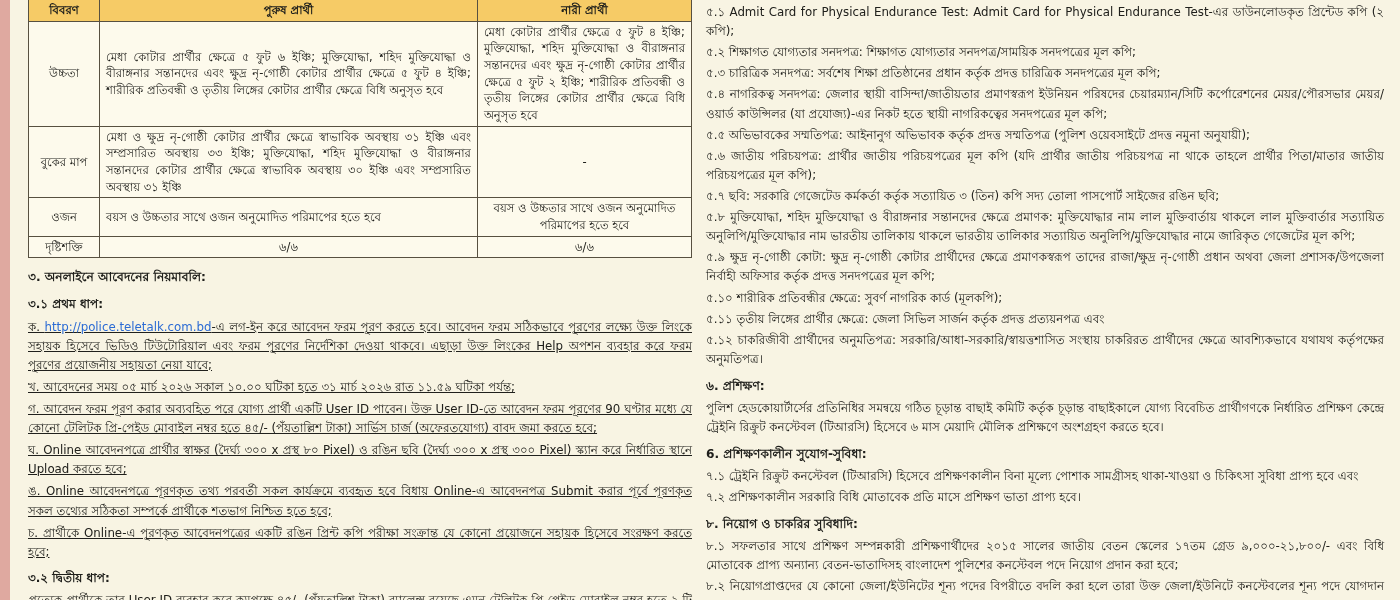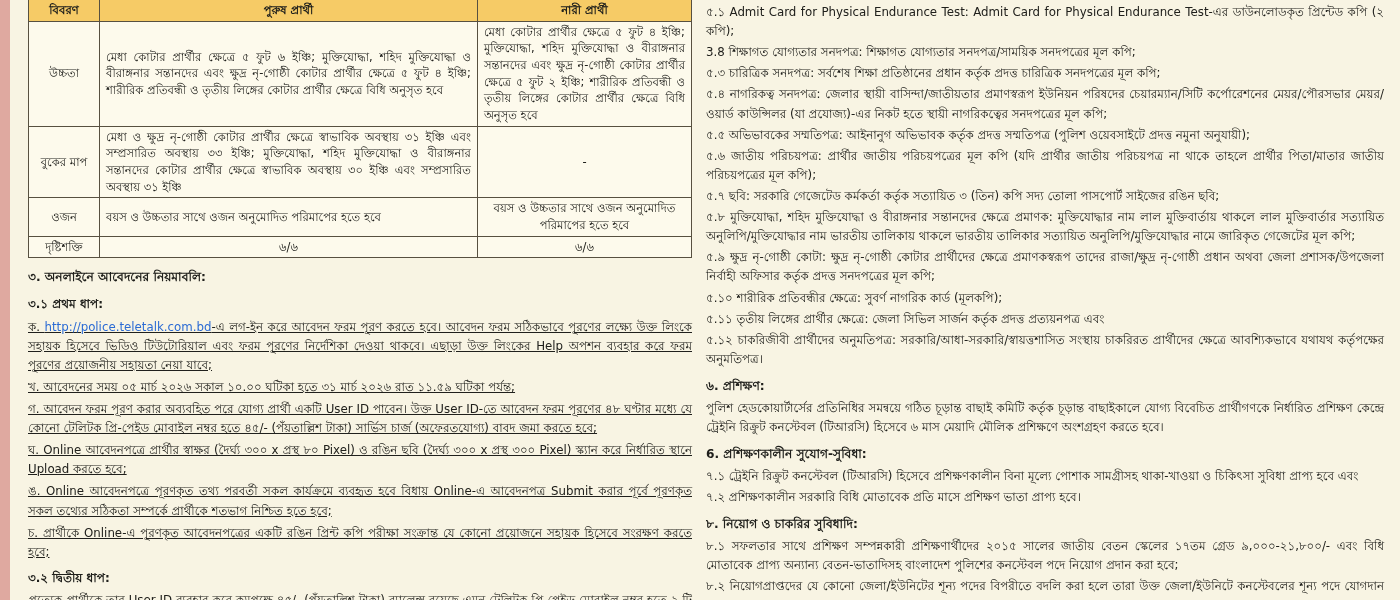--- a/index.html
+++ b/index.html
@@ -98,33 +98,33 @@
               <td class="val" style="text-align: center;">৬/৬</td>
             </tr>
           </tbody>
       </table>
     </div>
     <div id="left-blocks">
         <div class="blk h"><span>৩. অনলাইনে আবেদনের নিয়মাবলি:</span></div>
         <div class="blk h2"><span>৩.১ প্রথম ধাপ:</span></div>
         <div class="blk p"><span>ক. </span><span class="link">http://police.teletalk.com.bd</span><span>-এ লগ-ইন করে আবেদন ফরম পূরণ করতে হবে। আবেদন ফরম সঠিকভাবে পূরণের লক্ষ্যে উক্ত লিংকে সহায়ক হিসেবে ভিডিও টিউটোরিয়াল এবং ফরম পূরণের নির্দেশিকা দেওয়া থাকবে। এছাড়া উক্ত লিংকের Help অপশন ব্যবহার করে ফরম পূরণের প্রয়োজনীয় সহায়তা নেয়া যাবে;</span></div>
         <div class="blk p"><span>খ. আবেদনের সময় ০৫ মার্চ ২০২৬ সকাল ১০.০০ ঘটিকা হতে ৩১ মার্চ ২০২৬ রাত ১১.৫৯ ঘটিকা পর্যন্ত;</span></div>
-        <div class="blk p"><span>গ. আবেদন ফরম পূরণ করার অব্যবহিত পরে যোগ্য প্রার্থী একটি User ID পাবেন। উক্ত User ID-তে আবেদন ফরম পূরণের ৪৮ ঘণ্টার মধ্যে যে কোনো টেলিটক প্রি-পেইড মোবাইল নম্বর হতে ৪৫/- (পঁয়তাল্লিশ টাকা) সার্ভিস চার্জ (অফেরতযোগ্য) বাবদ জমা করতে হবে;</span></div>
+        <div class="blk p"><span>গ. আবেদন ফরম পূরণ করার অব্যবহিত পরে যোগ্য প্রার্থী একটি User ID পাবেন। উক্ত User ID-তে আবেদন ফরম পূরণের 90 ঘণ্টার মধ্যে যে কোনো টেলিটক প্রি-পেইড মোবাইল নম্বর হতে ৪৫/- (পঁয়তাল্লিশ টাকা) সার্ভিস চার্জ (অফেরতযোগ্য) বাবদ জমা করতে হবে;</span></div>
         <div class="blk p"><span>ঘ. Online আবেদনপত্রে প্রার্থীর স্বাক্ষর (দৈর্ঘ্য ৩০০ x প্রস্থ ৮০ Pixel) ও রঙিন ছবি (দৈর্ঘ্য ৩০০ x প্রস্থ ৩০০ Pixel) স্ক্যান করে নির্ধারিত স্থানে Upload করতে হবে;</span></div>
         <div class="blk p"><span>ঙ. Online আবেদনপত্রে পূরণকৃত তথ্য পরবর্তী সকল কার্যক্রমে ব্যবহৃত হবে বিধায় Online-এ আবেদনপত্র Submit করার পূর্বে পূরণকৃত সকল তথ্যের সঠিকতা সম্পর্কে প্রার্থীকে শতভাগ নিশ্চিত হতে হবে;</span></div>
         <div class="blk p"><span>চ. প্রার্থীকে Online-এ পূরণকৃত আবেদনপত্রের একটি রঙিন প্রিন্ট কপি পরীক্ষা সংক্রান্ত যে কোনো প্রয়োজনে সহায়ক হিসেবে সংরক্ষণ করতে হবে;</span></div>
         <div class="blk h2"><span>৩.২ দ্বিতীয় ধাপ:</span></div>
         <div class="blk p"><span>প্রত্যেক প্রার্থীকে তার User ID ব্যবহার করে কমপক্ষে ৪৫/- (পঁয়তাল্লিশ টাকা) ব্যালেন্স রয়েছে এমন টেলিটক প্রি-পেইড মোবাইল নম্বর হতে ২ টি SMS Send করতে হবে;</span></div>
       </div>
   </div>
 
   <div class="col col-right">
     <div id="right-blocks">
         <div class="blk p"><span>৫.১ Admit Card for Physical Endurance Test: Admit Card for Physical Endurance Test-এর ডাউনলোডকৃত প্রিন্টেড কপি (২ কপি);</span></div>
-        <div class="blk p"><span>3.8 শিক্ষাগত যোগ্যতার সনদপত্র: শিক্ষাগত যোগ্যতার সনদপত্র/সাময়িক সনদপত্রের মূল কপি;</span></div>
+        <div class="blk p"><span>৫.২ শিক্ষাগত যোগ্যতার সনদপত্র: শিক্ষাগত যোগ্যতার সনদপত্র/সাময়িক সনদপত্রের মূল কপি;</span></div>
         <div class="blk p"><span>৫.৩ চারিত্রিক সনদপত্র: সর্বশেষ শিক্ষা প্রতিষ্ঠানের প্রধান কর্তৃক প্রদত্ত চারিত্রিক সনদপত্রের মূল কপি;</span></div>
         <div class="blk p"><span>৫.৪ নাগরিকত্ব সনদপত্র: জেলার স্থায়ী বাসিন্দা/জাতীয়তার প্রমাণস্বরূপ ইউনিয়ন পরিষদের চেয়ারম্যান/সিটি কর্পোরেশনের মেয়র/পৌরসভার মেয়র/ওয়ার্ড কাউন্সিলর (যা প্রযোজ্য)-এর নিকট হতে স্থায়ী নাগরিকত্বের সনদপত্রের মূল কপি;</span></div>
         <div class="blk p"><span>৫.৫ অভিভাবকের সম্মতিপত্র: আইনানুগ অভিভাবক কর্তৃক প্রদত্ত সম্মতিপত্র (পুলিশ ওয়েবসাইটে প্রদত্ত নমুনা অনুযায়ী);</span></div>
         <div class="blk p"><span>৫.৬ জাতীয় পরিচয়পত্র: প্রার্থীর জাতীয় পরিচয়পত্রের মূল কপি (যদি প্রার্থীর জাতীয় পরিচয়পত্র না থাকে তাহলে প্রার্থীর পিতা/মাতার জাতীয় পরিচয়পত্রের মূল কপি);</span></div>
         <div class="blk p"><span>৫.৭ ছবি: সরকারি গেজেটেড কর্মকর্তা কর্তৃক সত্যায়িত ৩ (তিন) কপি সদ্য তোলা পাসপোর্ট সাইজের রঙিন ছবি;</span></div>
         <div class="blk p"><span>৫.৮ মুক্তিযোদ্ধা, শহিদ মুক্তিযোদ্ধা ও বীরাঙ্গনার সন্তানদের ক্ষেত্রে প্রমাণক: মুক্তিযোদ্ধার নাম লাল মুক্তিবার্তায় থাকলে লাল মুক্তিবার্তার সত্যায়িত অনুলিপি/মুক্তিযোদ্ধার নাম ভারতীয় তালিকায় থাকলে ভারতীয় তালিকার সত্যায়িত অনুলিপি/মুক্তিযোদ্ধার নামে জারিকৃত গেজেটের মূল কপি;</span></div>
         <div class="blk p"><span>৫.৯ ক্ষুদ্র নৃ-গোষ্ঠী কোটা: ক্ষুদ্র নৃ-গোষ্ঠী কোটার প্রার্থীদের ক্ষেত্রে প্রমাণকস্বরূপ তাদের রাজা/ক্ষুদ্র নৃ-গোষ্ঠী প্রধান অথবা জেলা প্রশাসক/উপজেলা নির্বাহী অফিসার কর্তৃক প্রদত্ত সনদপত্রের মূল কপি;</span></div>
         <div class="blk p"><span>৫.১০ শারীরিক প্রতিবন্ধীর ক্ষেত্রে: সুবর্ণ নাগরিক কার্ড (মূলকপি);</span></div>
         <div class="blk p"><span>৫.১১ তৃতীয় লিঙ্গের প্রার্থীর ক্ষেত্রে: জেলা সিভিল সার্জন কর্তৃক প্রদত্ত প্রত্যয়নপত্র এবং</span></div>
         <div class="blk p"><span>৫.১২ চাকরিজীবী প্রার্থীদের অনুমতিপত্র: সরকারি/আধা-সরকারি/স্বায়ত্তশাসিত সংস্থায় চাকরিরত প্রার্থীদের ক্ষেত্রে আবশ্যিকভাবে যথাযথ কর্তৃপক্ষের অনুমতিপত্র।</span></div>

